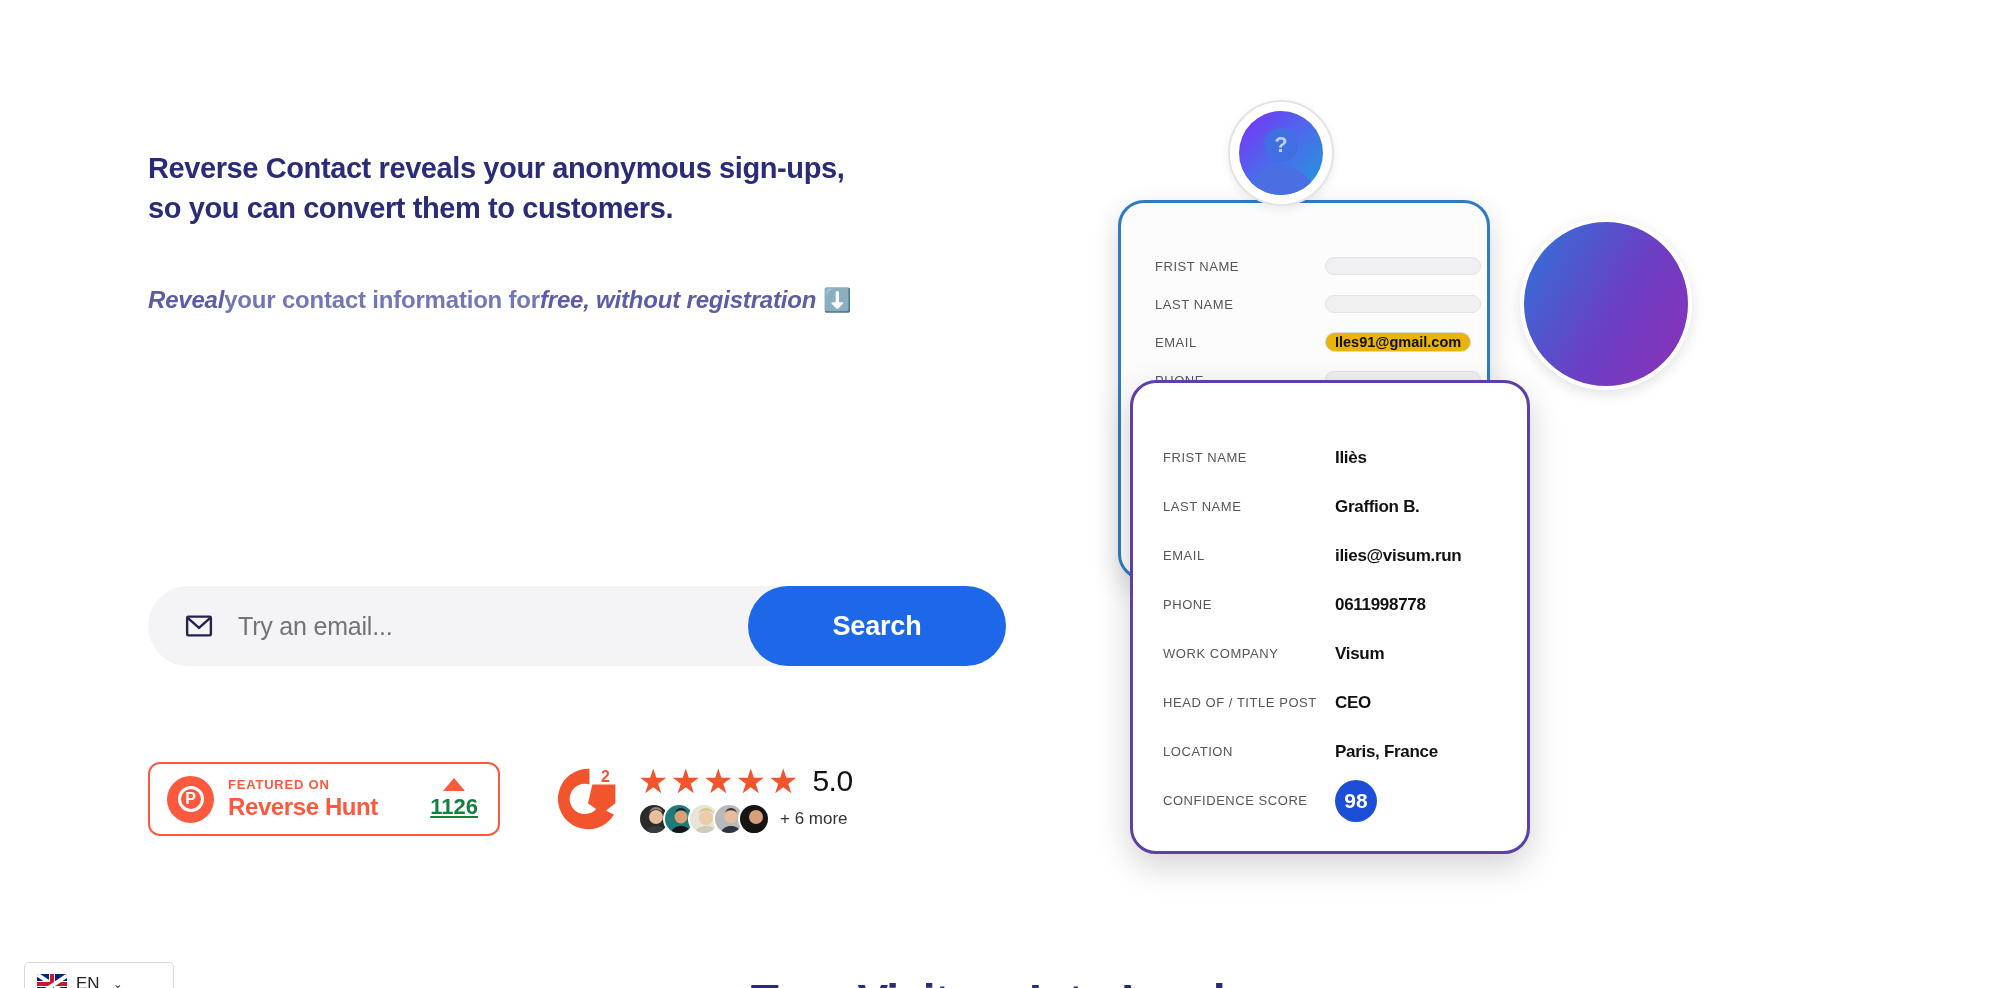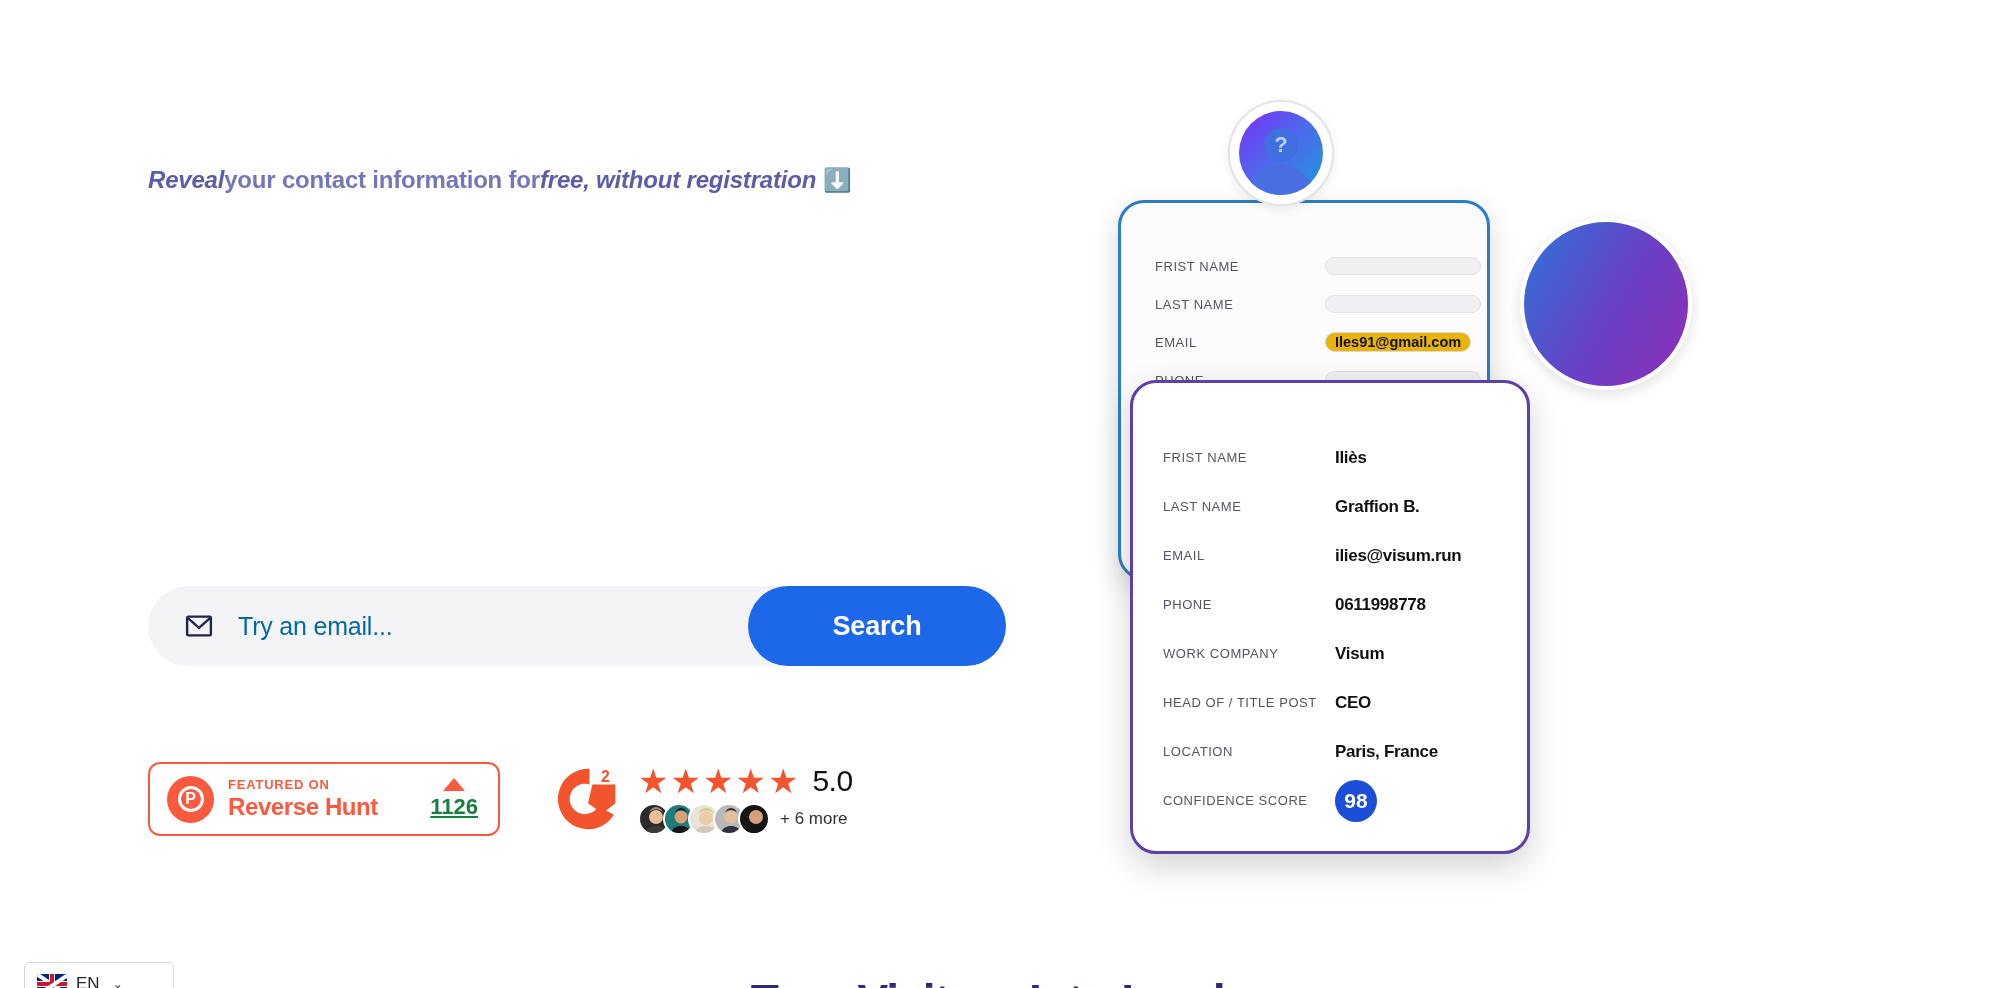--- a/index.html
+++ b/index.html
@@ -52,21 +52,21 @@
     position: absolute; left: 148px; top: 586px;
     width: 858px; height: 80px;
     background: #F4F4F7;
     border-radius: 40px;
     display: flex; align-items: center;
   }
   .mail-icon { margin-left: 36px; width: 30px; height: 30px; flex:none; }
   .search-input-text {
     margin-left: 24px;
     font-size: 25px;
-    color: #0369a1;
+    color: #737373;
     font-weight: 400;
     letter-spacing: -0.2px;
     flex: 1;
   }
   .search-btn {
     position: absolute; right: 0; top: 0;
     width: 258px; height: 80px;
     background: #1D68E8;
     border-radius: 40px;
     display: flex; align-items: center; justify-content: center;
@@ -253,20 +253,22 @@
     font-size: 46px; font-weight: 800; color:#2B2C77;
     letter-spacing:-1px; white-space:nowrap; overflow:hidden; height:16px;
   }
 </style>
 </head>
 <body>
 
 <div class="page">
 
   <div class="left">
+    <p class="subhead">Reverse Contact reveals your anonymous sign-ups,
+so you can convert them to customers.</p>
     <div class="reveal-line">
       <span class="bi">Reveal</span>
         <span class="norm"> your contact information for </span>
         <span class="bi">free, without registration</span>
         <span class="reveal-emoji">⬇️</span>
     </div>
   </div>
 
   <div class="searchbar">
     <span class="mail-icon">

